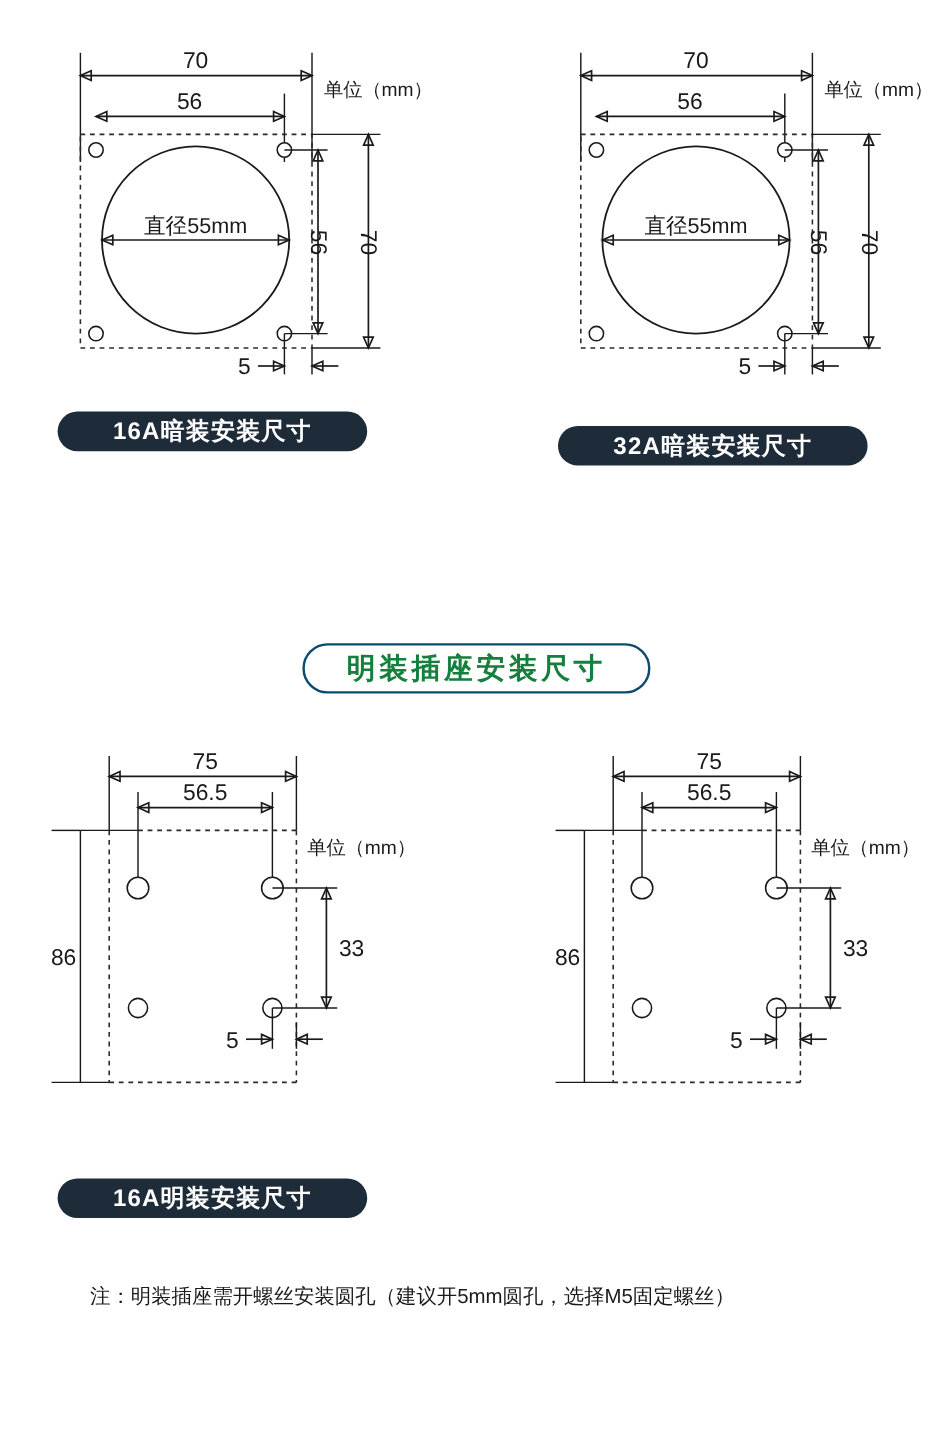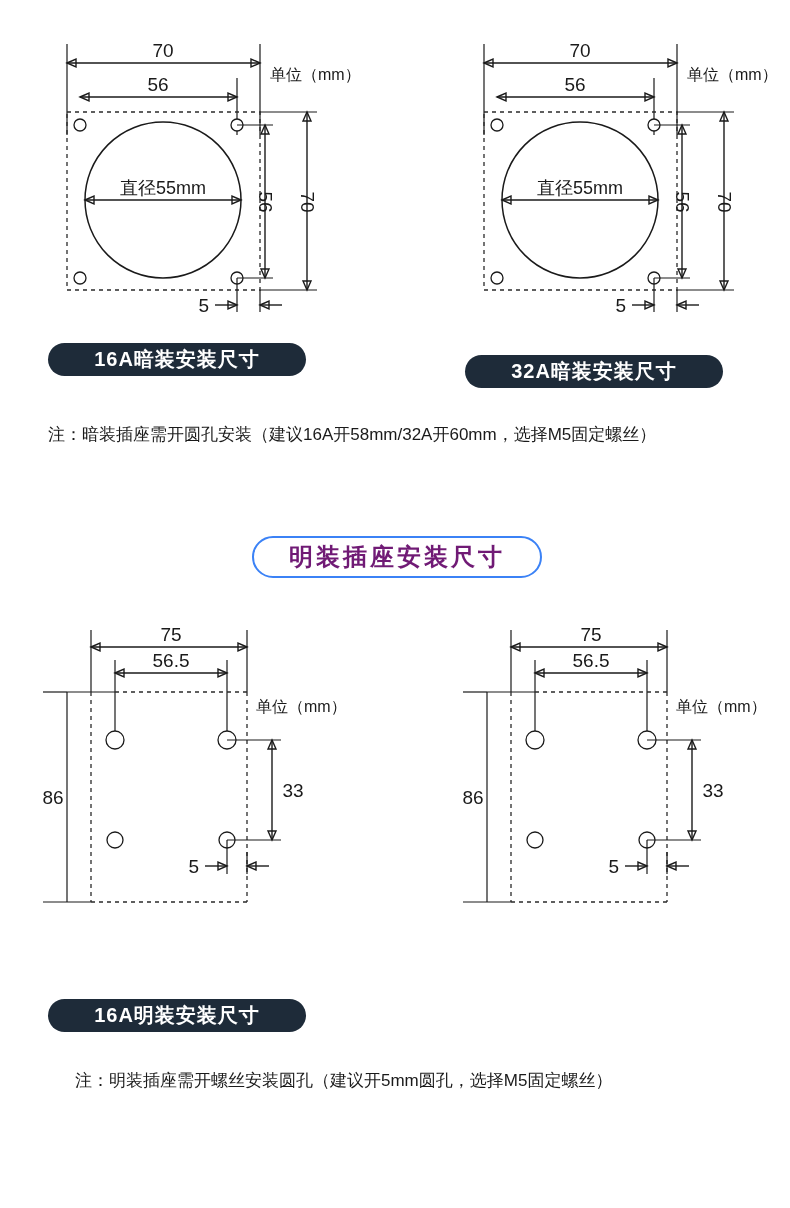--- a/index.html
+++ b/index.html
@@ -29,22 +29,22 @@
   .badge{
     position:absolute;display:flex;align-items:center;justify-content:center;
     background:#1e2b39;color:#ffffff;border-radius:22px;
     font-size:20px;font-weight:bold;letter-spacing:1px;
     height:33px;
   }
 
   
   .section-title{
     position:absolute;display:flex;align-items:center;justify-content:center;
-    border:2px solid #3b82f6;border-radius:22px;
-    font-size:24px;font-weight:bold;letter-spacing:3px;color:#701a75;
+    border:2px solid #0c4a6e;border-radius:22px;
+    font-size:24px;font-weight:bold;letter-spacing:3px;color:#15803d;
     height:38px;background:#ffffff;
   }
 
   
   .note{
     position:absolute;font-size:17px;color:#1a1a1a;white-space:nowrap;
     letter-spacing:0px;
   }
 </style>
 </head>
@@ -160,21 +160,20 @@
       <path class="ln" d="M192,275 l-9,-4 l0,8 z" fill="#1a1a1a"></path>
       <line class="ln" x1="215" y1="275" x2="237" y2="275"></line>
       <path class="ln" d="M215,275 l9,-4 l0,8 z" fill="#1a1a1a"></path>
       <text class="dimtxt" x="164" y="282" text-anchor="end">5</text>
     </svg>
   </div>
 
   <div class="badge" style="left:48px;top:343px;width:258px;">16A暗装安装尺寸</div>
   <div class="badge" style="left:465px;top:343px;width:258px;margin-top:12px;">32A暗装安装尺寸</div>
 
-  <div class="note" style="left:48px;top:423px;">注：暗装插座需开圆孔安装（建议16A开58mm/32A开60mm，选择M5固定螺丝）</div>
 
   <div class="section-title" style="left:252px;top:536px;width:286px;">明装插座安装尺寸</div>
 
   <div class="diagram" style="left:25px;top:612px;">
     <svg width="360" height="330" viewBox="0 0 360 330">
 
       <line class="ln-thin" x1="66" y1="18" x2="66" y2="80"></line>
       <line class="ln-thin" x1="202" y1="48" x2="202" y2="128"></line>
       <line class="ln-thin" x1="90" y1="48" x2="90" y2="128"></line>
       <line class="ln-thin" x1="222" y1="18" x2="222" y2="80"></line>
@@ -273,17 +272,17 @@
       <line class="ln-thin" x1="202" y1="228" x2="202" y2="262"></line>
       <line class="ln-thin" x1="222" y1="240" x2="222" y2="262"></line>
       <line class="ln" x1="180" y1="254" x2="202" y2="254"></line>
       <path class="ln" d="M202,254 l-9,-4 l0,8 z" fill="#1a1a1a"></path>
       <line class="ln" x1="222" y1="254" x2="244" y2="254"></line>
       <path class="ln" d="M222,254 l9,-4 l0,8 z" fill="#1a1a1a"></path>
       <text class="dimtxt" x="174" y="261" text-anchor="end">5</text>
     </svg>
   </div>
 
-  <div class="badge" style="left:48px;top:982px;width:258px;margin-top:17px;">16A明装安装尺寸</div>
+  <div class="badge" style="left:48px;top:982px;width:258px;">16A明装安装尺寸</div>
 
   <div class="note" style="left:75px;top:1069px;">注：明装插座需开螺丝安装圆孔（建议开5mm圆孔，选择M5固定螺丝）</div>
 
 </div>
 
 </body></html>

